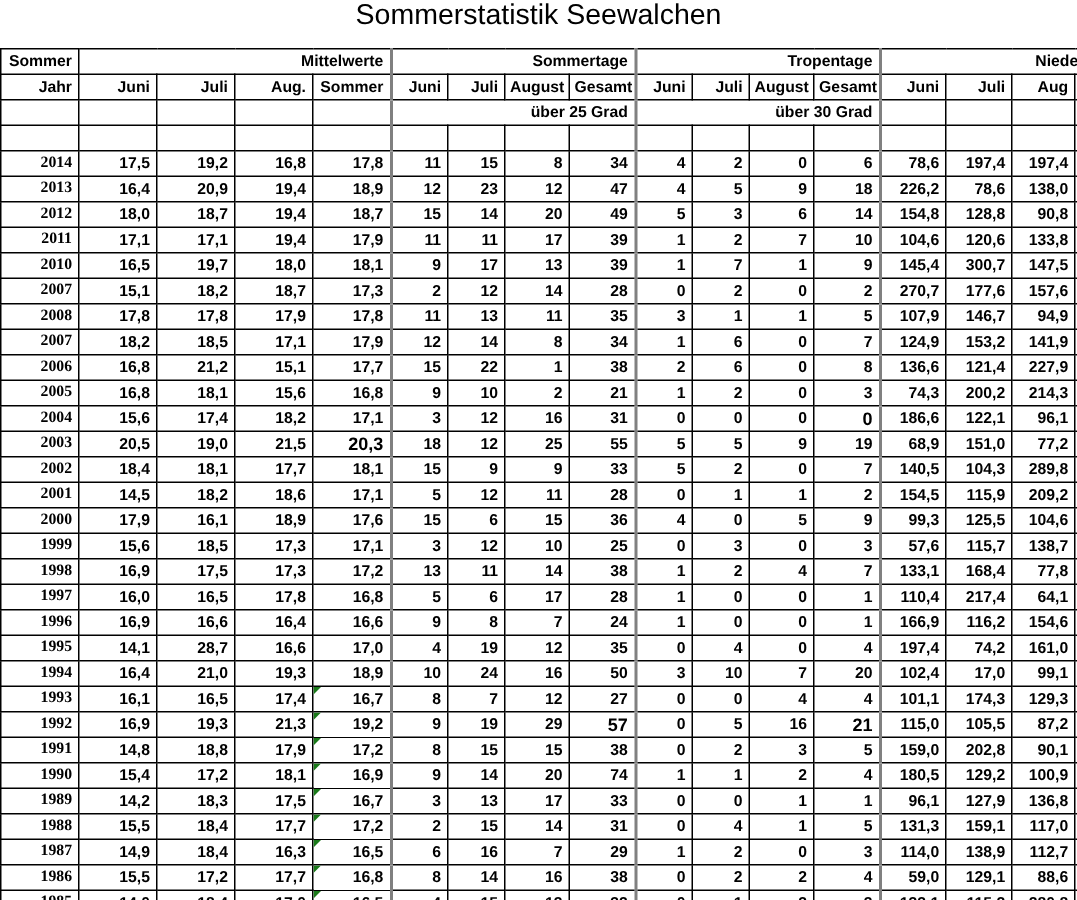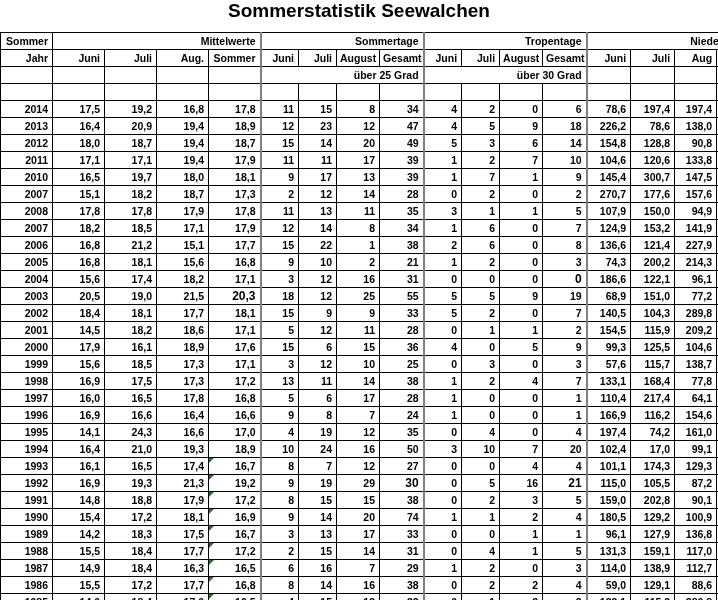--- a/index.html
+++ b/index.html
@@ -9,21 +9,21 @@
     background:#ffffff;
     font-family:"Liberation Sans", sans-serif;
     -webkit-font-smoothing:antialiased;
   }
   #sheet{position:relative;width:718px;height:600px;}
 
   
   .title{
     position:absolute;left:0;top:-1px;width:718px;
     text-align:center;
-    font-size:19px;font-weight:bold;color:#000;
+    font-size:19px;font-weight:normal;color:#000;
     letter-spacing:0px;
     line-height:24px;
   }
 
   
   table.grid{
     position:absolute;left:0;top:32px;
     border-collapse:collapse;
     table-layout:fixed;
     width:718px;
@@ -43,21 +43,21 @@
   }
   
   .thickL{border-left:2px solid #808080 !important;}
 
   th.grp{text-align:center;}
   .blue{color:#1f5c99;}
   .red{color:#c00000;}
   .shade{background:#f2f2f2;}
   .lft{text-align:left;}
   .ctr{text-align:center;}
-  td.year{text-align:right;font-weight:bold;padding-right:8px;}
+  td.year{text-align:right;font-weight:bold;padding-right:8px;font-family:Liberation Serif, serif;}
   td.val{font-weight:bold;}
   .errcell{position:relative;}
   .errcell:before{
     content:"";position:absolute;left:0;top:0;
     border-left:5px solid #1a7a1a;
     border-bottom:5px solid transparent;
   }
 </style>
 </head>
 <body>
@@ -269,21 +269,21 @@
           <td class="val shade">17,8</td>
           <td class="val blue thickL">11</td>
           <td class="val blue">13</td>
           <td class="val blue">11</td>
           <td class="val blue shade">35</td>
           <td class="val blue thickL">3</td>
           <td class="val blue">1</td>
           <td class="val blue">1</td>
           <td class="val blue shade">5</td>
           <td class="val thickL">107,9</td>
-          <td class="val">150,0</td>
+          <td class="val">146,7</td>
           <td class="val">94,9</td>
           <td class="val shade">319,6</td>
         </tr>
         <tr>
           <td class="year">2007</td>
           <td class="val">18,2</td>
           <td class="val">18,5</td>
           <td class="val">17,1</td>
           <td class="val shade">17,9</td>
           <td class="val blue thickL">12</td>
@@ -504,21 +504,21 @@
           <td class="val blue">0</td>
           <td class="val blue shade">1</td>
           <td class="val thickL">166,9</td>
           <td class="val">116,2</td>
           <td class="val">154,6</td>
           <td class="val shade">437,7</td>
         </tr>
         <tr>
           <td class="year">1995</td>
           <td class="val">14,1</td>
-          <td class="val">24,3</td>
+          <td class="val">28,7</td>
           <td class="val">16,6</td>
           <td class="val shade">17,0</td>
           <td class="val blue thickL">4</td>
           <td class="val blue">19</td>
           <td class="val blue">12</td>
           <td class="val blue shade">35</td>
           <td class="val blue thickL">0</td>
           <td class="val blue">4</td>
           <td class="val blue">0</td>
           <td class="val blue shade">4</td>
@@ -567,21 +567,21 @@
         </tr>
         <tr>
           <td class="year">1992</td>
           <td class="val">16,9</td>
           <td class="val">19,3</td>
           <td class="val">21,3</td>
           <td class="val shade errcell">19,2</td>
           <td class="val blue thickL">9</td>
           <td class="val blue">19</td>
           <td class="val">29</td>
-          <td class="val red shade" style="font-size: 12px;">30</td>
+          <td class="val red shade" style="font-size: 12px;">57</td>
           <td class="val blue thickL">0</td>
           <td class="val blue">5</td>
           <td class="val blue">16</td>
           <td class="val red shade" style="font-size: 12px;">21</td>
           <td class="val thickL">115,0</td>
           <td class="val">105,5</td>
           <td class="val">87,2</td>
           <td class="val shade">307,7</td>
         </tr>
         <tr>

